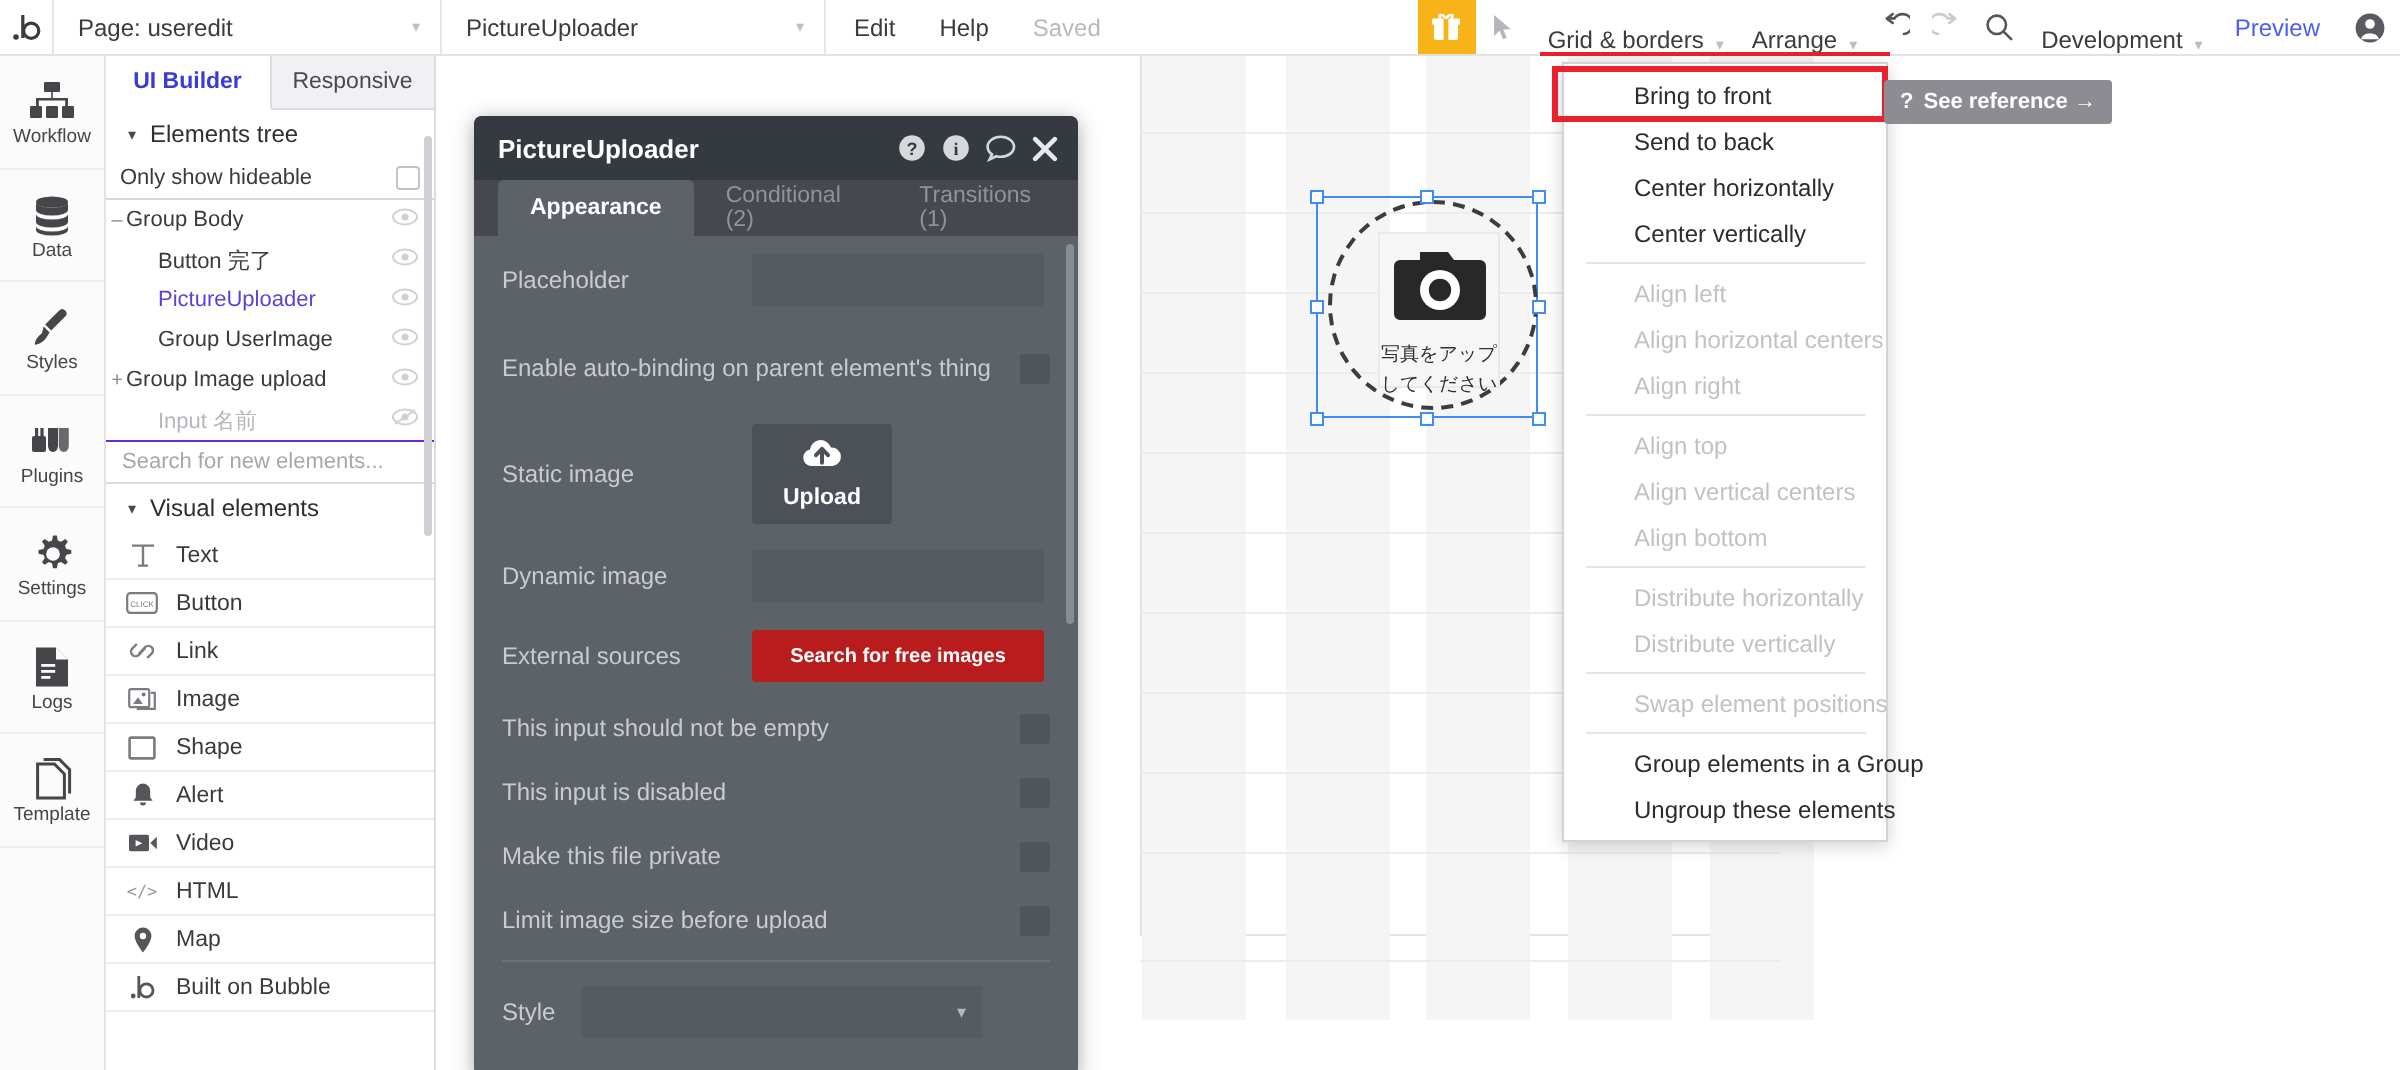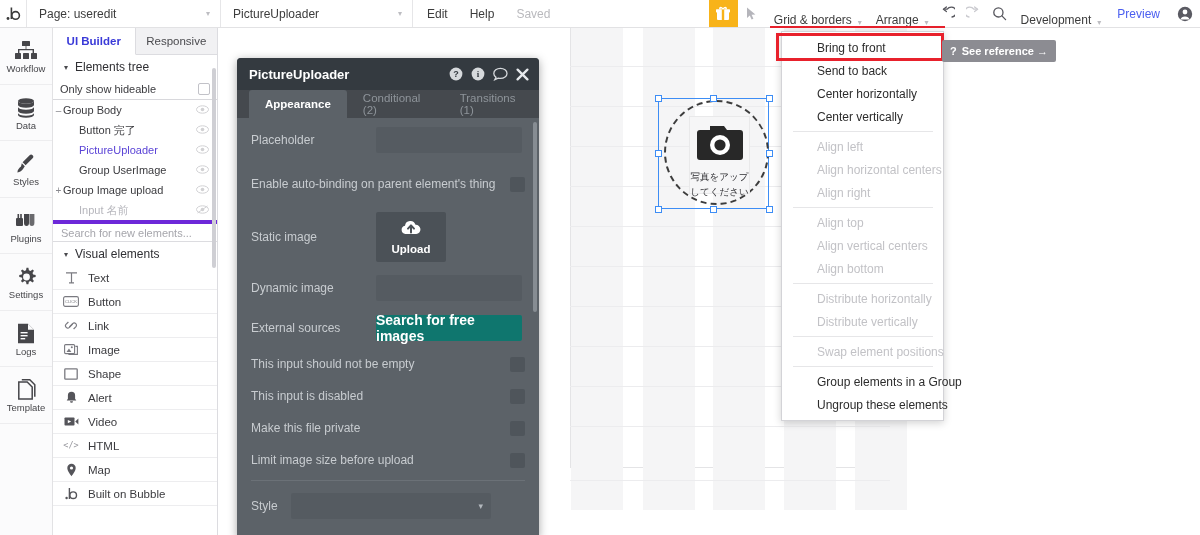--- a/index.html
+++ b/index.html
@@ -107,21 +107,21 @@
     color: #3a3a3e; padding-right: 8px; cursor: pointer;
   }
   .tree-row .exp { width: 9px; text-align: center; font-size: 10px; color: #8a8a90; margin-left: 1px;}
   .tree-row .tlabel { white-space: nowrap; overflow: hidden; text-overflow: ellipsis;}
   .tree-row .eye { margin-left: auto; opacity: .45; }
   .tree-row.sel .tlabel { color: #5a43d6; }
   .tree-row.dim .tlabel { color: #b6b6bc; }
   .tree-row.indent .tlabel { padding-left: 16px; }
   .lp-search {
     height: 22px; display:flex; align-items:center; padding: 0 8px;
-    font-size: 11px; color: #a6a6ac; border-top: 4px solid #6d28d9; border-bottom: 1px solid #dcdce0;
+    font-size: 11px; color: #a6a6ac; border-top: 1px solid #6d28d9; border-bottom: 1px solid #dcdce0;
     background: #fff; cursor: text;
   }
   .ve-row {
     height: 24px; display: flex; align-items: center; gap: 9px; padding-left: 10px;
     font-size: 11.5px; color: #3a3a3e; border-bottom: 1px solid #ededef; cursor: pointer;
   }
   .ve-ico { width: 16px; display: flex; align-items: center; justify-content: center; color: #55555a; }
   .lp-scrollbar {
     position: absolute; right: 1px; top: 40px; width: 4px; height: 200px;
     background: #cfcfd4; border-radius: 2px;
@@ -158,23 +158,23 @@
   .pd-chk {
     width: 15px; height: 15px; background: #4f555b; border-radius: 2px; margin-left: auto; cursor: pointer;
   }
   .pd-upload {
     width: 70px; height: 50px; background: #4b5157; border-radius: 2px;
     display: flex; flex-direction: column; align-items: center; justify-content: center; gap: 3px;
     color: #fff; cursor: pointer;
   }
   .pd-upload .ul { font-size: 11.5px; font-weight: bold; }
   .pd-btnwide {
-    width: 146px; height: 26px; background: #0f766e; border-radius: 2px;
+    width: 146px; height: 26px; background: #b91c1c; border-radius: 2px;
     display: flex; align-items: center; justify-content: center;
-    color: #fff; font-size: 14px; font-weight: bold; cursor: pointer;
+    color: #fff; font-size: 10px; font-weight: bold; cursor: pointer;
   }
   .pd-div { height: 1px; background: #6b7177; margin: 4px 0 0 0; }
   .pd-select {
     width: 200px; height: 26px; background: #555b61; border-radius: 2px;
     display: flex; align-items: center; padding-right: 8px; cursor: pointer;
   }
   .pd-select .car { margin-left: auto; color: #b3b8bd; font-size: 9px; }
   .pd-scroll {
     position: absolute; right: 2px; top: 64px; width: 4px; height: 190px;
     background: #878d93; border-radius: 2px;

